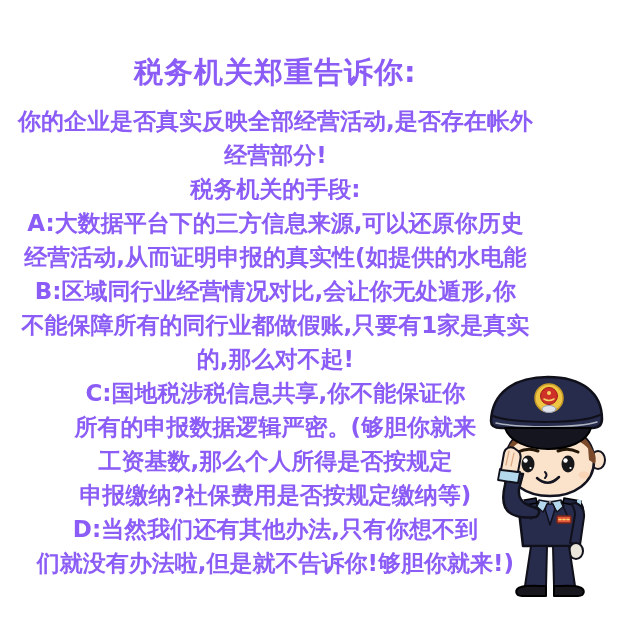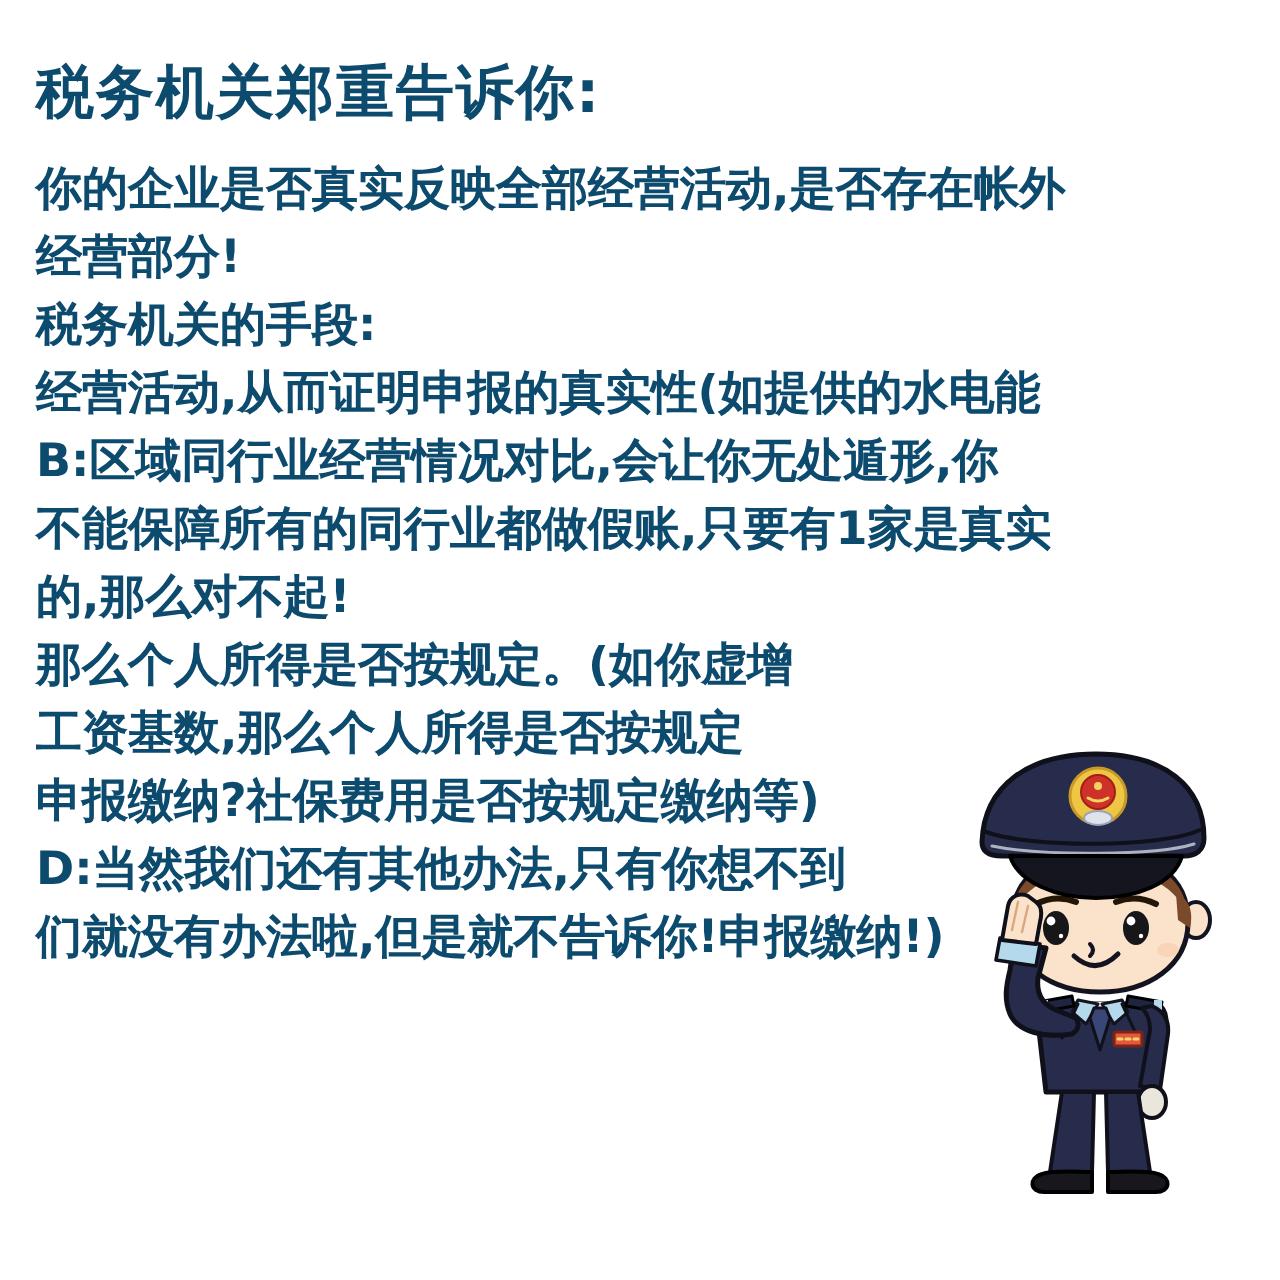--- a/index.html
+++ b/index.html
@@ -7,22 +7,23 @@
     width:640px;height:640px;
     background:#ffffff;
     position:relative;
     overflow:hidden;
     font-family:"DejaVu Sans","Liberation Sans",sans-serif;
     font-weight:700;
   }
   .text-block{
     position:absolute;
     left:18px;
-    top:28px;
-    color:#0c4a6e;
+    top:54px;
+    color:#8b5cf6;
+    text-align:center;
   }
   .heading{
     font-size:29px;
     line-height:36px;
     letter-spacing:1px;
     margin-bottom:14px;
     white-space:nowrap;
   }
   .line{
     font-size:23px;
@@ -38,29 +39,31 @@
   }
 </style>
 </head>
 <body>
 
 <div class="text-block">
   <div class="heading">税务机关郑重告诉你:</div>
   <div class="line">你的企业是否真实反映全部经营活动,是否存在帐外</div>
   <div class="line">经营部分!</div>
   <div class="line">税务机关的手段:</div>
+  <div class="line">A:大数据平台下的三方信息来源,可以还原你历史</div>
   <div class="line">经营活动,从而证明申报的真实性(如提供的水电能</div>
   <div class="line">B:区域同行业经营情况对比,会让你无处遁形,你</div>
   <div class="line">不能保障所有的同行业都做假账,只要有1家是真实</div>
   <div class="line">的,那么对不起!</div>
-  <div class="line">那么个人所得是否按规定。(如你虚增</div>
+  <div class="line">C:国地税涉税信息共享,你不能保证你</div>
+  <div class="line">所有的申报数据逻辑严密。(够胆你就来</div>
   <div class="line">工资基数,那么个人所得是否按规定</div>
   <div class="line">申报缴纳?社保费用是否按规定缴纳等)</div>
   <div class="line">D:当然我们还有其他办法,只有你想不到</div>
-  <div class="line">们就没有办法啦,但是就不告诉你!申报缴纳!)</div>
+  <div class="line">们就没有办法啦,但是就不告诉你!够胆你就来!)</div>
 </div>
 
 <svg class="officer" viewBox="0 0 180 240" stroke-linejoin="round" stroke-linecap="round">
 
   <ellipse cx="138" cy="95" rx="7" ry="9" stroke="#141420" stroke-width="2" fill="#fbe3cb"></ellipse>
 
   <g>
     <path d="M46,96 C46,72 64,62 90,62 C116,62 134,72 134,96 C134,118 114,131 90,131 C66,131 46,118 46,96 Z" stroke="#141420" stroke-width="2.5" fill="#fbe3cb"></path>
 
     <path d="M46,92 C48,72 66,63 90,63 C114,63 132,72 134,92 C126,76 110,70 90,70 C70,70 54,76 46,92 Z" stroke="none" fill="#7b4a2b"></path>

